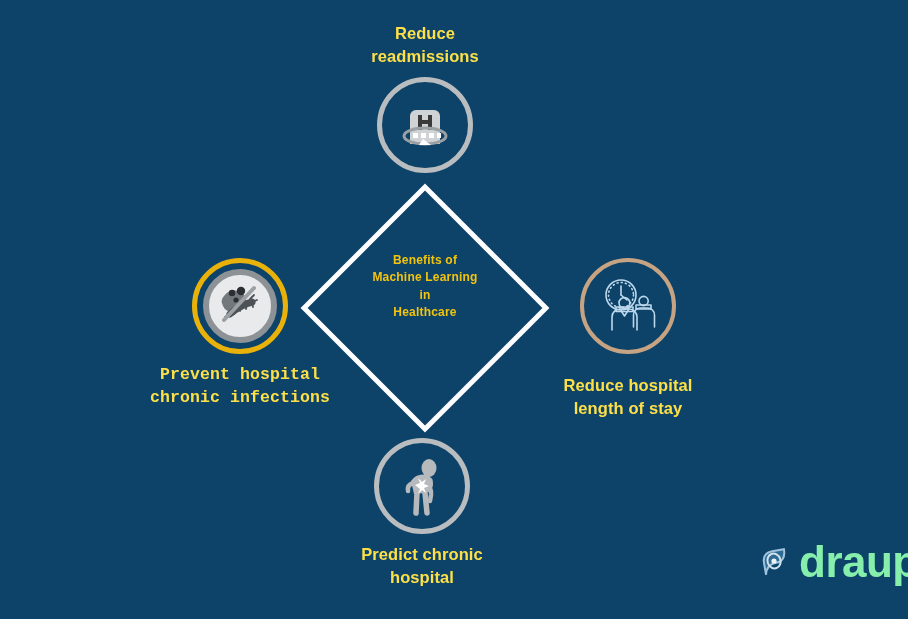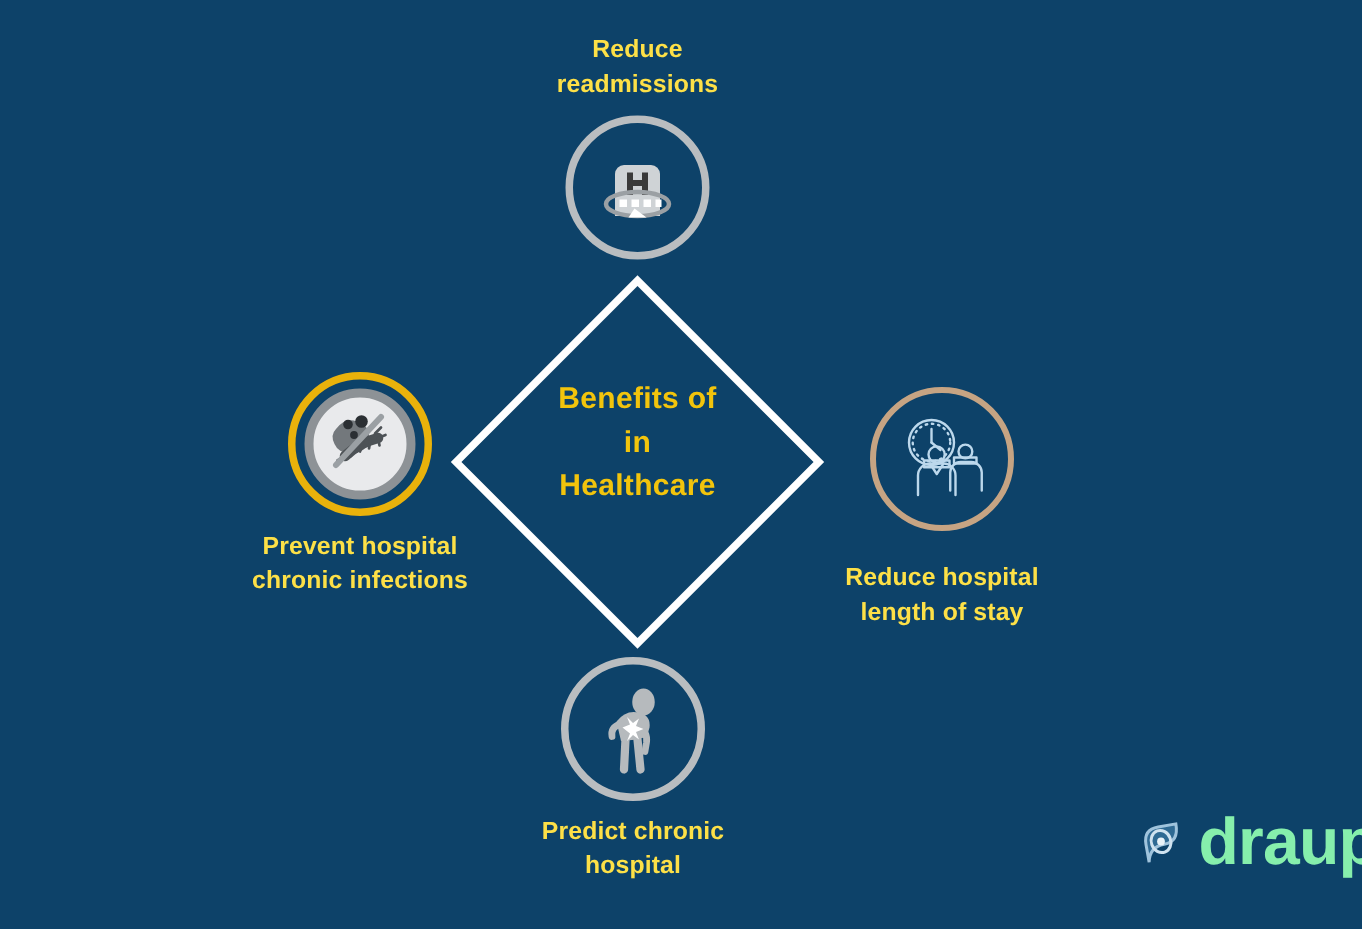--- a/index.html
+++ b/index.html
@@ -32,21 +32,21 @@
   }
 
   
   .center-text {
     position: absolute;
     left: 310px;
     top: 252px;
     width: 230px;
     text-align: center;
     color: #f2c40c;
-    font-size: 20px;
+    font-size: 12px;
     font-weight: bold;
     line-height: 1.45;
     letter-spacing: .2px;
   }
   .center-text div { white-space: nowrap; }
 
   
   .node {
     position: absolute;
     width: 200px;
@@ -73,21 +73,21 @@
     font-weight: bold;
     line-height: 1.42;
     letter-spacing: .1px;
   }
   .node .caption div { white-space: nowrap; }
 
   
   #node-top    { left: 325px; top: 22px; }
   #node-top .caption { margin-bottom: 8px; }
 
-  #node-left   { left: 140px; top: 248px; }
+  #node-left   { left: 140px; top: 258px; font-family: Liberation Mono, monospace; }
   #node-left .caption { margin-top: 9px; }
 
   #node-right  { left: 528px; top: 258px; }
   #node-right .caption { margin-top: 20px; }
 
   #node-bottom { left: 322px; top: 438px; }
   #node-bottom .caption { margin-top: 9px; }
 
   .icon-svg { display: block; }
 
@@ -120,20 +120,21 @@
 </style>
 </head>
 <body>
 
 <div id="slide">
 
   <div class="diamond"></div>
 
   <div class="center-text">
     <div>Benefits of</div>
+    <div>Machine Learning</div>
     <div>in</div>
     <div>Healthcare</div>
   </div>
 
   <div class="node" id="node-top">
     <div class="caption">
       <div>Reduce</div>
       <div>readmissions</div>
     </div>
     <div class="ring gray">

